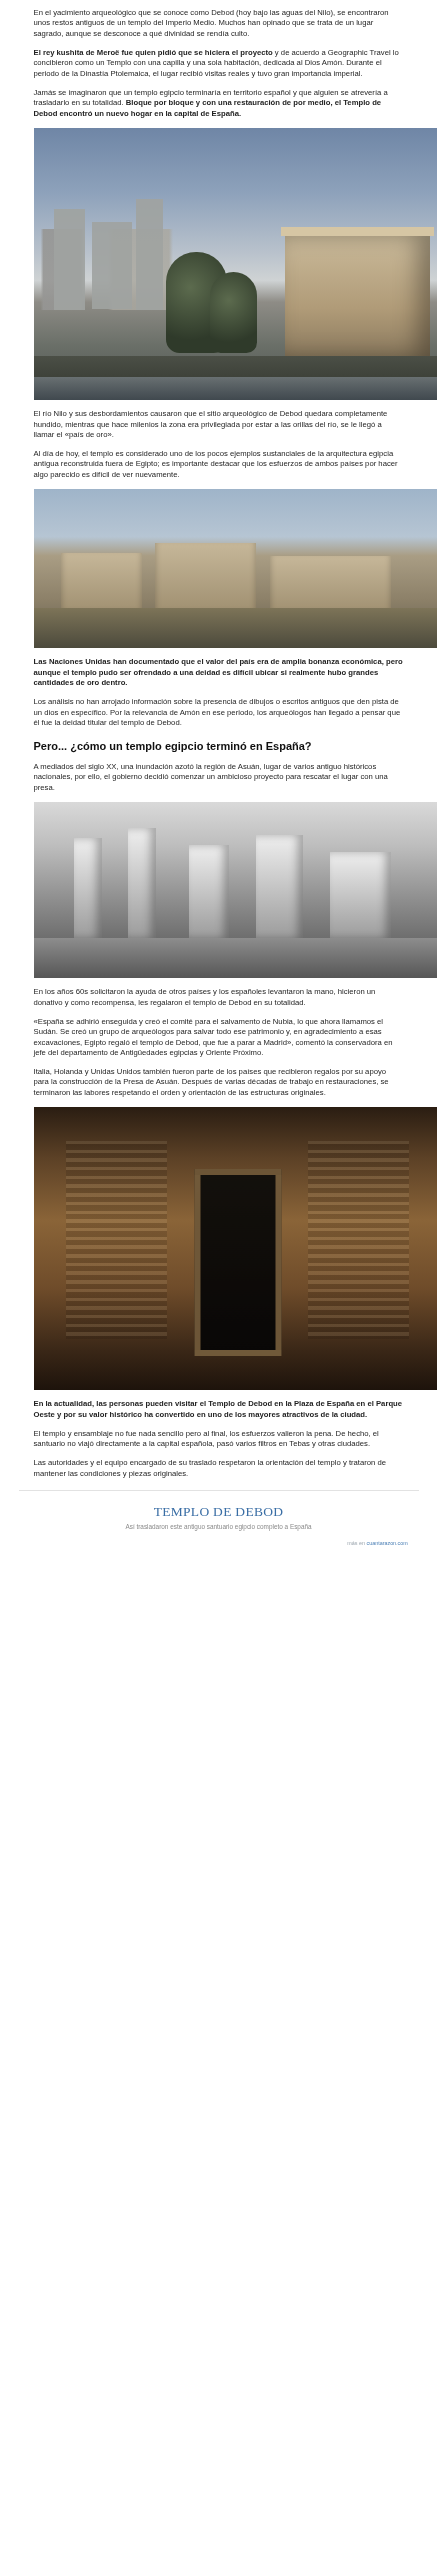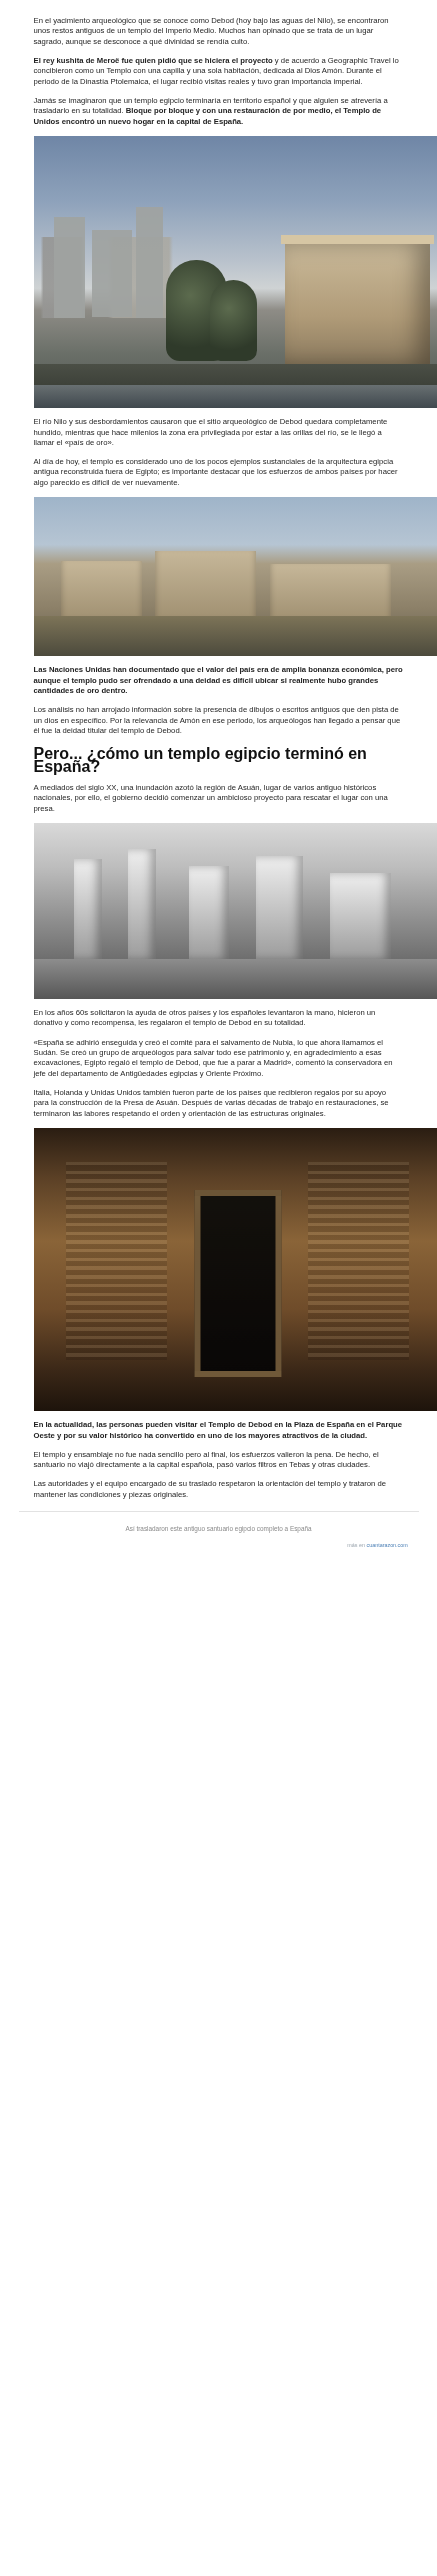--- a/index.html
+++ b/index.html
@@ -8,40 +8,40 @@
     padding: 0;
     background: #ffffff;
   }
   body {
     width: 437px;
     font-family: "Liberation Sans", sans-serif;
     color: #222222;
   }
   .page {
     width: 400px;
-    margin: 8px auto;
+    margin: 0 auto;
     padding: 0 0 0 0;
     background: #ffffff;
   }
   .content {
     padding: 8px 15px 0 15px;
   }
   p.para {
     font-size: 7.7px;
     line-height: 10.4px;
     margin: 0 0 8.7px 0;
     color: #1e1e1e;
     text-align: left;
   }
   p.para.bold {
     font-weight: bold;
   }
   .b { font-weight: bold; }
   h2.heading {
-    font-size: 16px;
+    font-size: 11px;
     line-height: 12.8px;
     font-weight: bold;
     margin: 12px 0 8.7px 0;
     color: #111111;
   }
   .figure {
     width: 408px;
     margin: 0 0 9.4px 0;
     display: block;
     position: relative;
@@ -209,21 +209,21 @@
 <body>
 
 <div class="page">
   <div class="content">
 
     <p class="para">En el yacimiento arqueológico que se conoce como Debod (hoy bajo las aguas del Nilo), se encontraron unos restos antiguos de un templo del Imperio Medio. Muchos han opinado que se trata de un lugar sagrado, aunque se desconoce a qué divinidad se rendía culto.</p>
 
 
     <p class="para"><span class="b">El rey kushita de Meroë fue quien pidió que se hiciera el proyecto</span><span> y de acuerdo a Geographic Travel lo concibieron como un Templo con una capilla y una sola habitación, dedicada al Dios Amón. Durante el periodo de la Dinastía Ptolemaica, el lugar recibió visitas reales y tuvo gran importancia imperial.</span></p>
 
-    <p class="para"><span>Jamás se imaginaron que un templo egipcio terminaría en territorio español y que alguien se atrevería a trasladarlo en su totalidad. </span><span class="b">Bloque por bloque y con una restauración de por medio, el Templo de Unidos encontró un nuevo hogar en la capital de España.</span></p>
+    <p class="para"><span>Jamás se imaginaron que un templo egipcio terminaría en territorio español y que alguien se atrevería a trasladarlo en su totalidad. </span><span class="b">Bloque por bloque y con una restauración de por medio, el Templo de Debod encontró un nuevo hogar en la capital de España.</span></p>
 
     <div class="figure img-debod-sunset">
       <div class="skyline"></div>
       <div class="tower" style="left:20px; top:81px; width:31px; height:101px;"></div>
       <div class="tower" style="left:58px; top:94px; width:40px; height:87px;"></div>
       <div class="tower" style="left:102px; top:71px; width:27px; height:111px;"></div>
       <div class="tree" style="left:132px;"></div>
       <div class="tree" style="left:176px; width:47px; height:81px;"></div>
       <div class="temple"></div>
       <div class="ground"></div>
@@ -273,17 +273,18 @@
 
     <p class="para bold">En la actualidad, las personas pueden visitar el Templo de Debod en la Plaza de España en el Parque Oeste y por su valor histórico ha convertido en uno de los mayores atractivos de la ciudad.</p>
 
     <p class="para">El templo y ensamblaje no fue nada sencillo pero al final, los esfuerzos valieron la pena. De hecho, el santuario no viajó directamente a la capital española, pasó varios filtros en Tebas y otras ciudades.</p>
 
     <p class="para">Las autoridades y el equipo encargado de su traslado respetaron la orientación del templo y trataron de mantener las condiciones y piezas originales.</p>
 
   </div>
 
   <div class="footer">
+    <div class="footer-title">TEMPLO DE DEBOD</div>
     <div class="footer-sub">Así trasladaron este antiguo santuario egipcio completo a España</div>
     <div class="footer-link"><span>más en </span><span class="brand">cuantarazon.com</span></div>
   </div>
 </div>
 
 
 </body></html>

